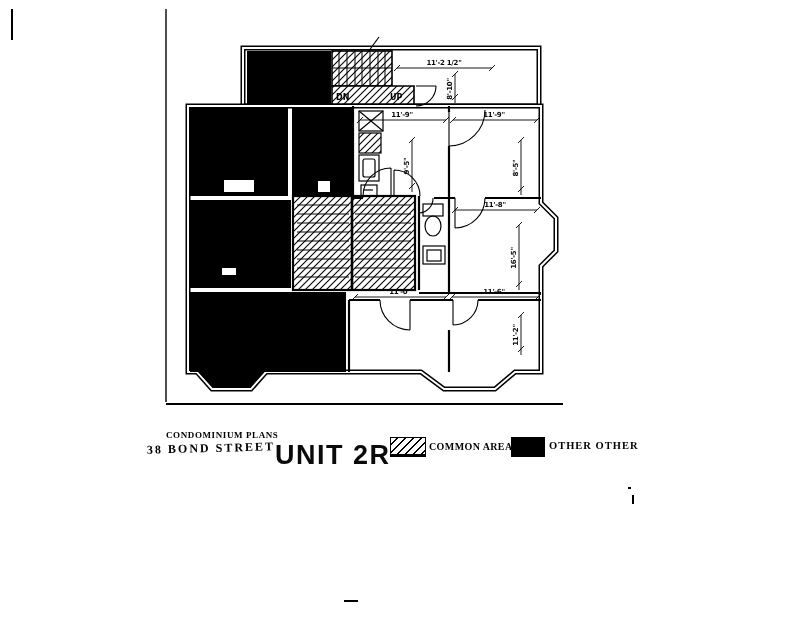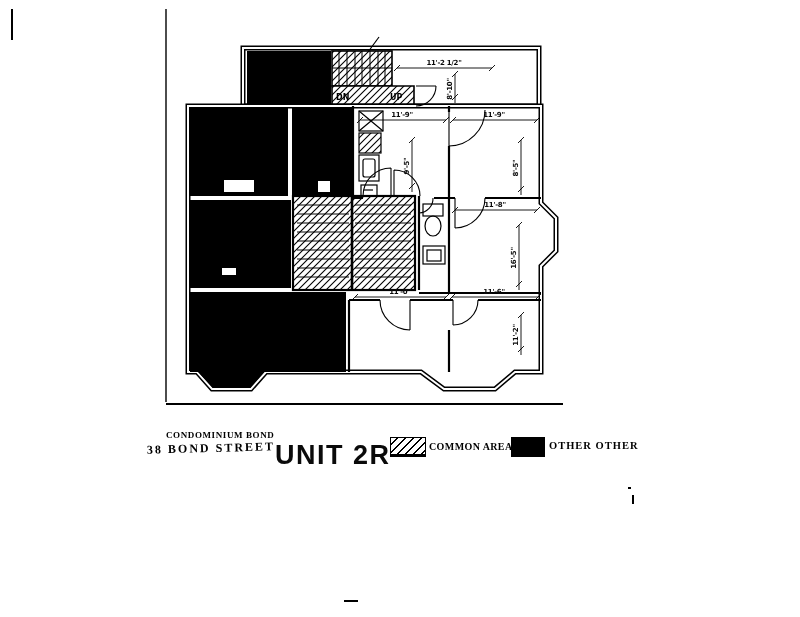--- a/index.html
+++ b/index.html
@@ -144,21 +144,21 @@
       <text class="dim" transform="rotate(-90 409 166)" x="409" y="166">9'-5"</text>
       <text class="dim" transform="rotate(-90 518 168)" x="518" y="168">8'-5"</text>
       <text class="dim" x="495" y="207">11'-8"</text>
       <text class="dim" transform="rotate(-90 516 258)" x="516" y="258">16'-5"</text>
       <text class="dim" x="400" y="294">11'-0"</text>
       <text class="dim" x="494" y="294">11'-6"</text>
       <text class="dim" transform="rotate(-90 518 335)" x="518" y="335">11'-2"</text>
     </g>
   </svg>
 
-  <div class="caption plans-label">CONDOMINIUM BOND</div>
+  <div class="caption plans-label">CONDOMINIUM PLANS</div>
   <div class="caption address">38 BOND STREET</div>
   <div class="caption unit-title">UNIT 2R</div>
 
   <div class="legend-swatch-hatch"></div>
   <div class="caption legend-common">COMMON AREAS</div>
   <div class="legend-swatch-solid"></div>
   <div class="caption legend-other">OTHER OTHER</div>
 
   <div class="mark mark-tl"></div>
   <div class="mark mark-r1"></div>

